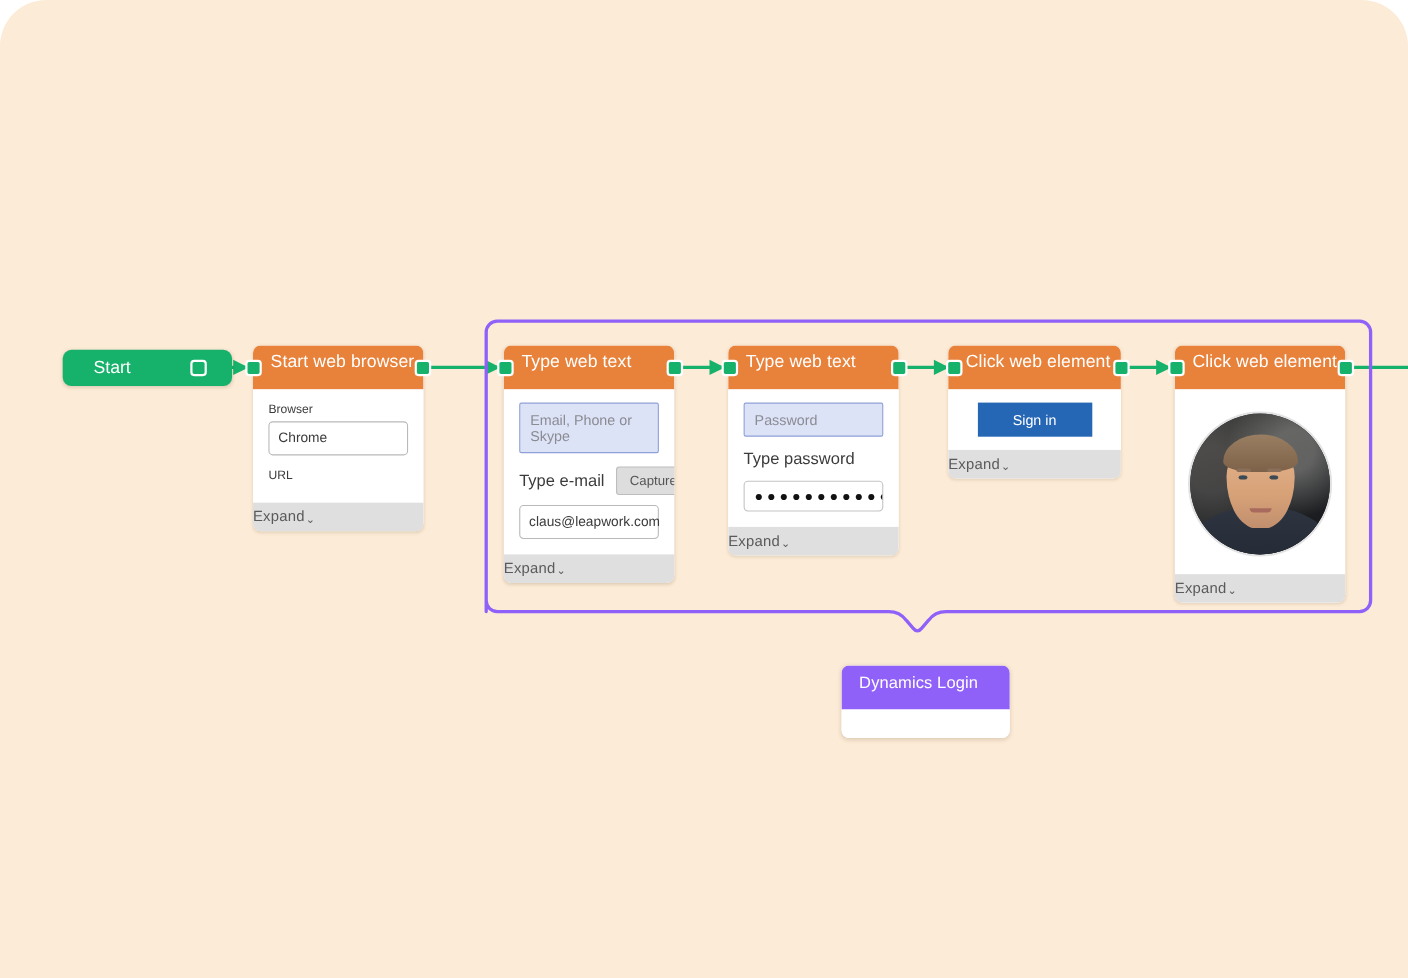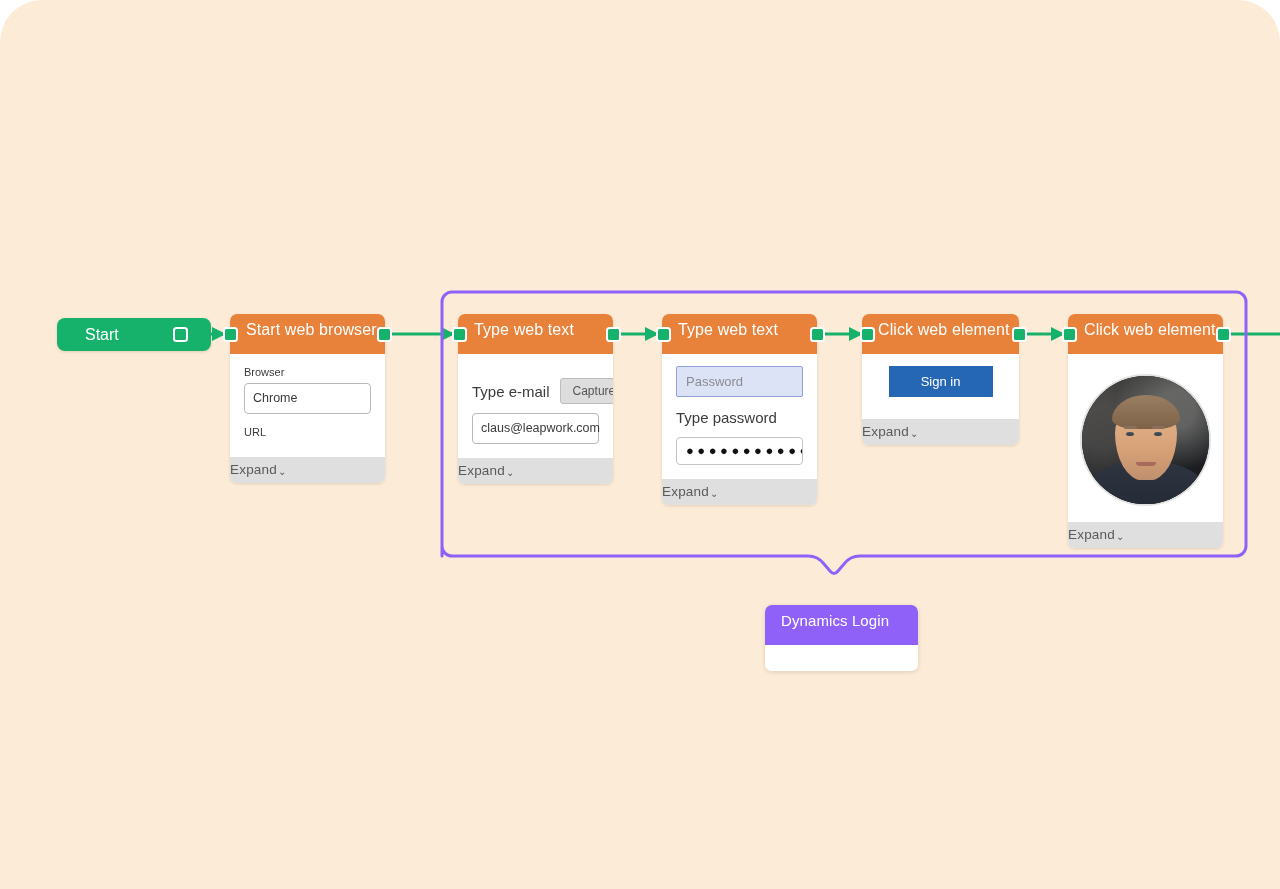--- a/index.html
+++ b/index.html
@@ -167,21 +167,21 @@
     overflow: hidden;
     white-space: nowrap;
   }
   .signin-btn {
     background: #2566B5;
     color: #ffffff;
     font-size: 13px;
     text-align: center;
     padding: 8px 0;
     width: 104px;
-    margin: 8px auto 20px auto;
+    margin: 8px auto 10px auto;
     font-family: "Liberation Sans", sans-serif;
   }
 
   
   .avatar-wrap {
     display: flex;
     justify-content: center;
     padding: 6px 0 4px 0;
   }
   .avatar {
@@ -339,20 +339,21 @@
       <div class="field-label">URL</div>
     </div>
     <div class="node-footer">
       <span>Expand</span><span class="chev">⌄</span>
     </div>
   </div>
 
   <div class="node" style="left:458px; top:314px; width:155px;">
     <div class="node-header">Type web text</div>
     <div class="node-body">
+      <div class="ms-input">Email, Phone or Skype</div>
       <div class="row-inline">
         <span class="lbl">Type e-mail</span>
         <span class="capture-btn">Capture</span>
       </div>
       <div class="text-box">claus@leapwork.com</div>
     </div>
     <div class="node-footer">
       <span>Expand</span><span class="chev">⌄</span>
     </div>
   </div>

